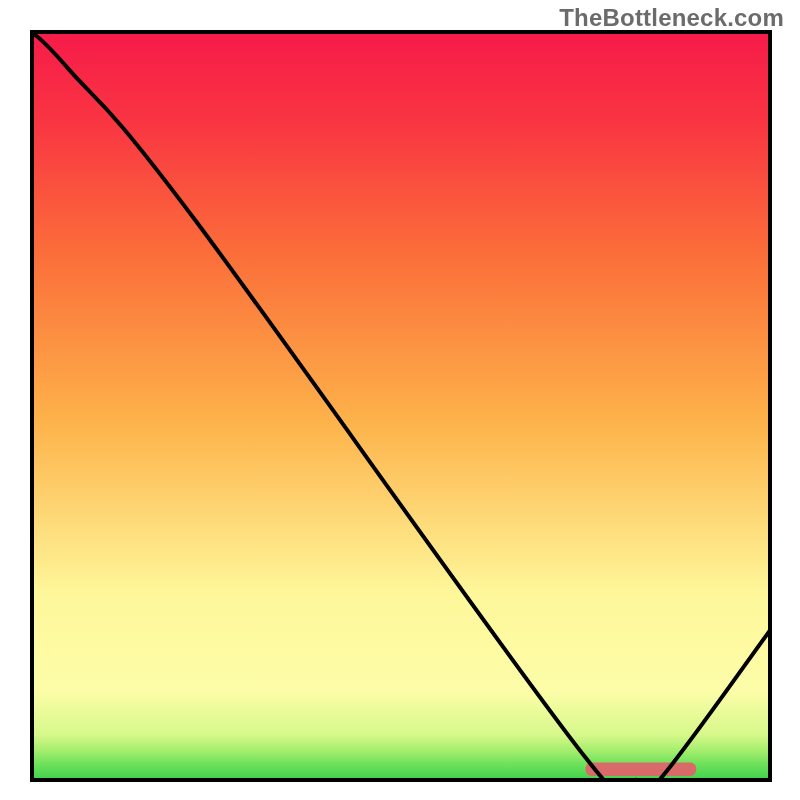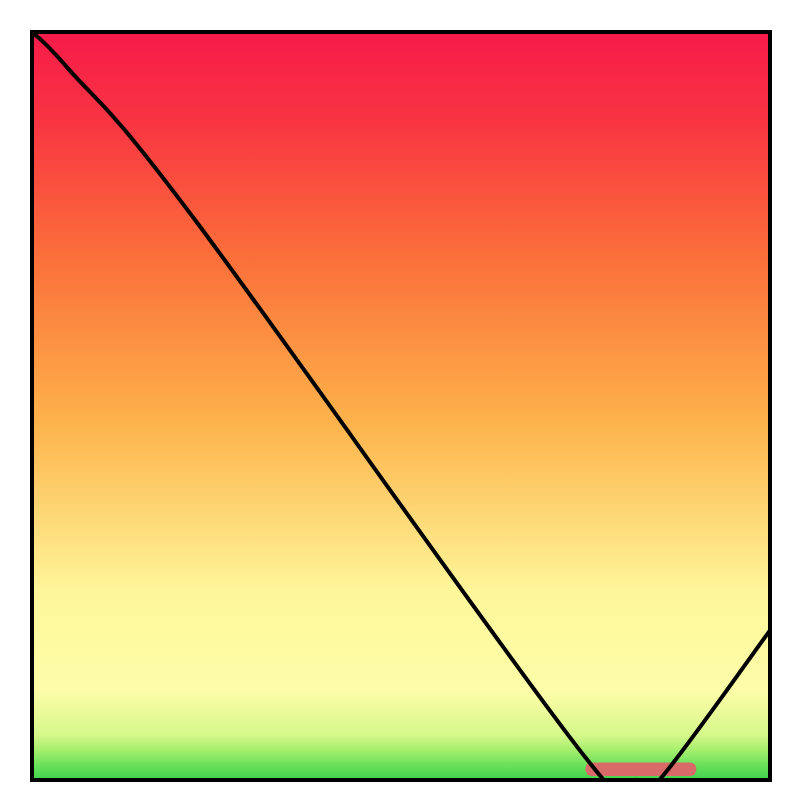--- a/index.html
+++ b/index.html
@@ -59,13 +59,14 @@
 
     <g id="plot-area" clip-path="url(#plot-clip)">
       <rect id="bg-rect" fill="url(#bg-grad)" x="32" y="32" width="738" height="748"></rect>
       <rect id="optimal-marker" rx="6" ry="6" x="585.5" width="110.70000000000005" y="762.536" height="13.464000000000002" fill="#d96a6a"></rect>
       <path id="curve" fill="none" stroke="#000" stroke-width="4" stroke-linecap="round" stroke-linejoin="round" d="M 32 32 C 38.642 38.732, 39.675200000000004 35.73999999999998, 68.9 69.39999999999998 C 98.12480000000001 103.05999999999997, 101.37200000000001 95.1312, 194.36 219 C 287.348 342.86879999999996, 505.796 656.5799999999999, 585.5 757.56 C 665.204 858.54, 623.876 775.9608, 637.16 780 C 650.444 784.0392, 635.3888 806.928, 659.3 780 C 683.2112 753.072, 750.074 657.328, 770 630.4"></path>
     </g>
 
     <rect id="frame" fill="none" x="32" y="32" width="738" height="748" stroke="#000000" stroke-width="4"></rect>
   </svg>
 
+  <div class="watermark">TheBottleneck.com</div>
 </div>
 
 </body></html>

